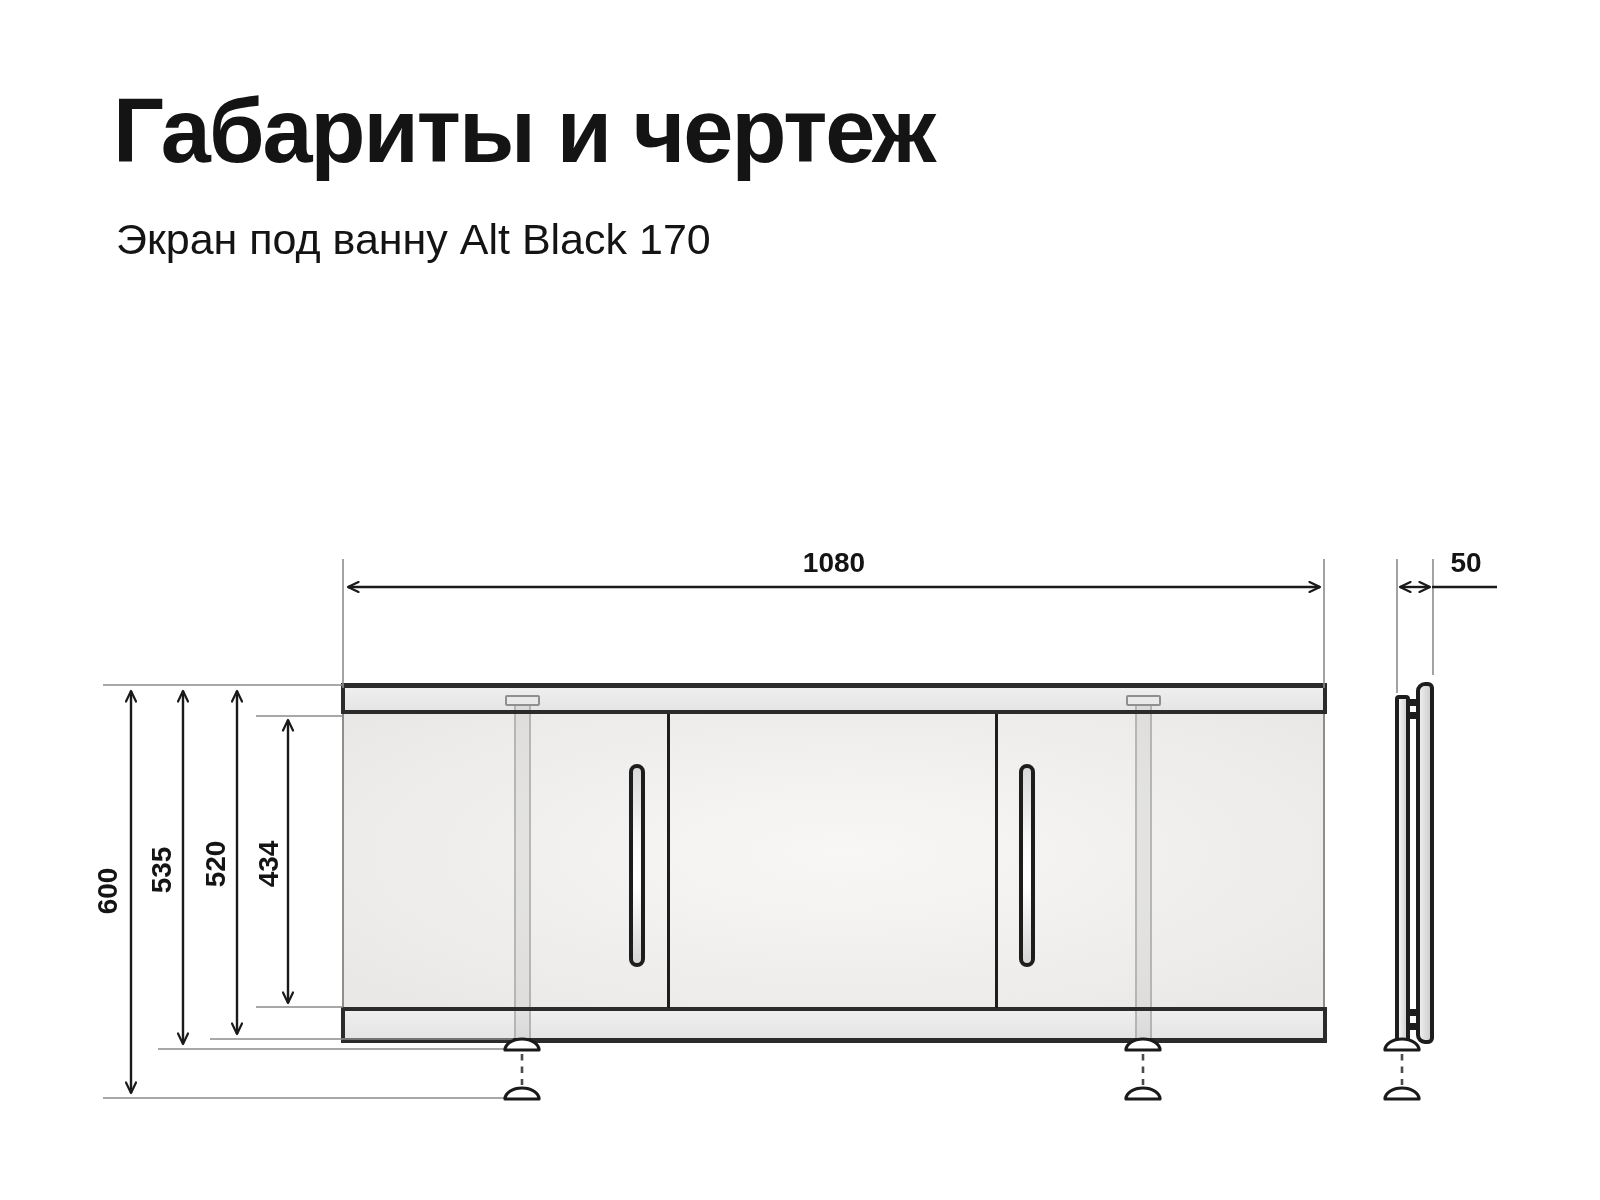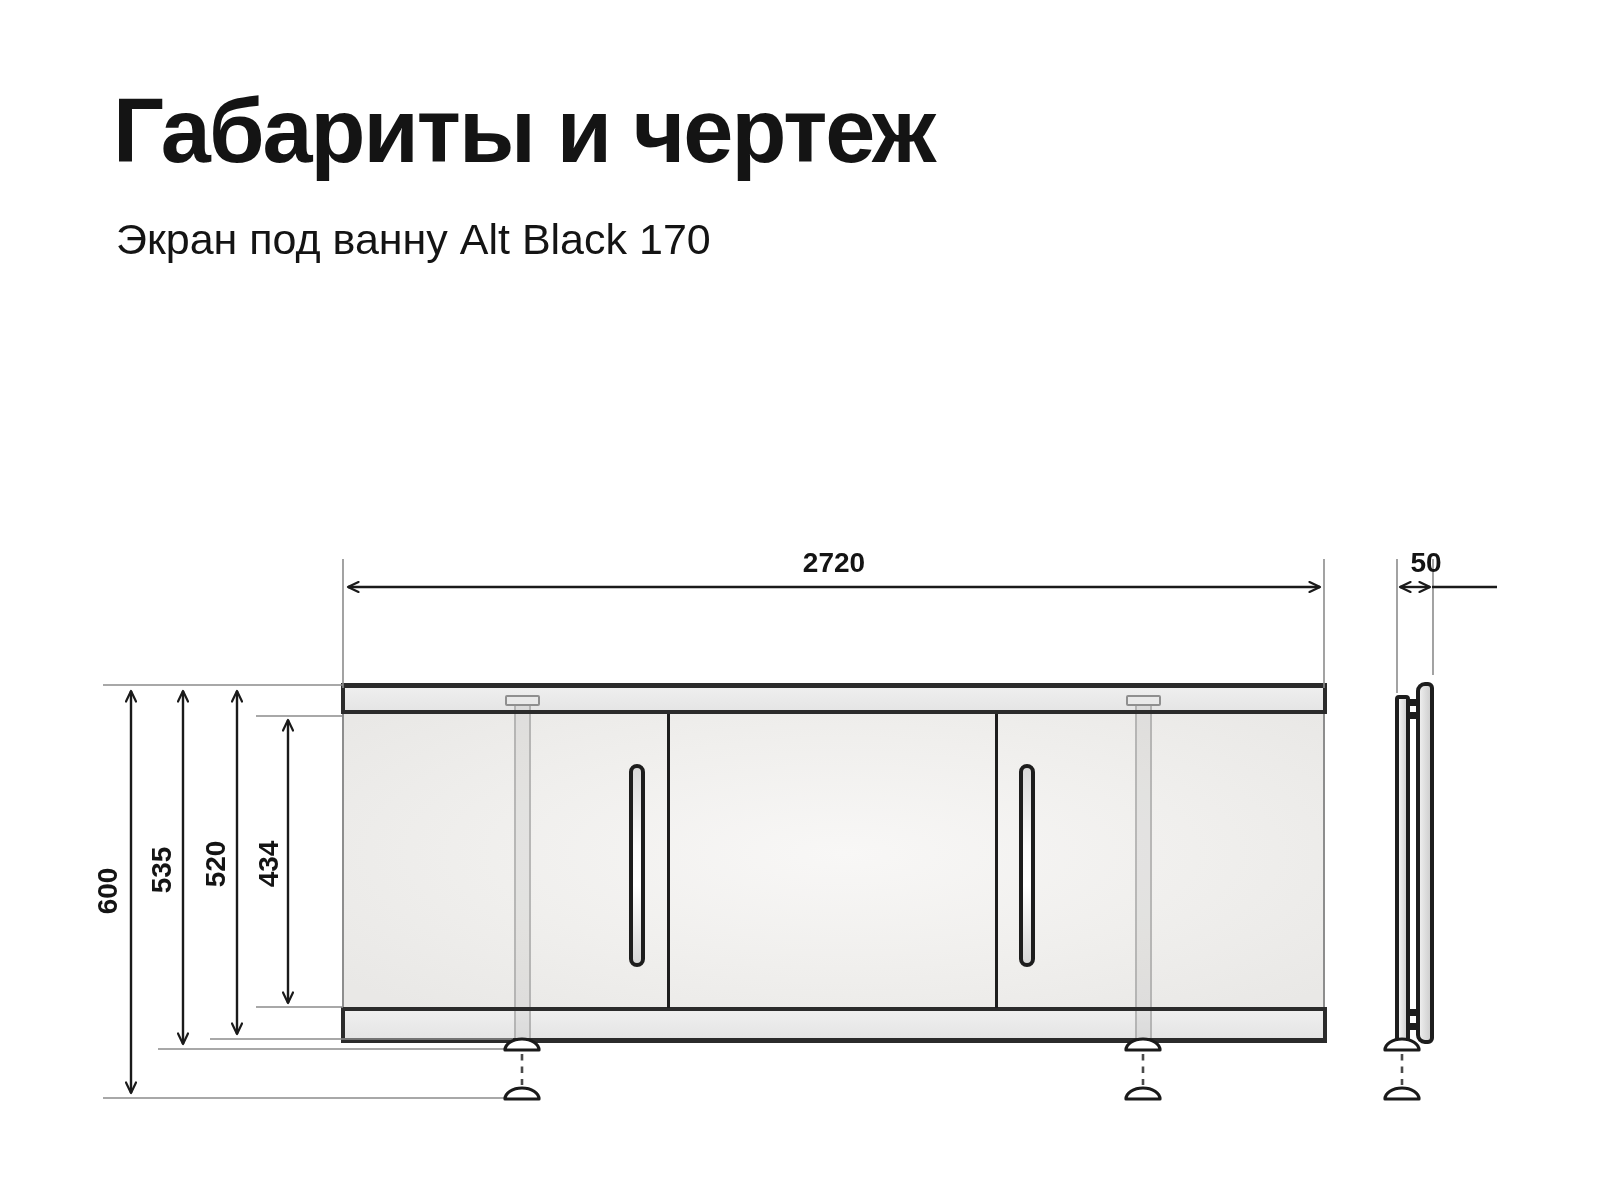--- a/index.html
+++ b/index.html
@@ -116,20 +116,20 @@
     <path class="s" d="M522 1012 V1043 M1143 1012 V1043 M1402 1012 V1043"></path>
 
     <path class="f" d="M505 1008 a17 11 0 0 1 34 0 Z"></path>
     <path class="f" d="M505 1057 a17 11 0 0 1 34 0 Z"></path>
     <path class="f" d="M1126 1008 a17 11 0 0 1 34 0 Z"></path>
     <path class="f" d="M1126 1057 a17 11 0 0 1 34 0 Z"></path>
     <path class="f" d="M1385 1008 a17 11 0 0 1 34 0 Z"></path>
     <path class="f" d="M1385 1057 a17 11 0 0 1 34 0 Z"></path>
   </svg>
 
-  <div class="lbl" style="left:834px;top:521px;">2720</div>
-  <div class="lbl" style="left:1426px;top:521px;">50</div>
+  <div class="lbl" style="left:834px;top:521px;">1080</div>
+  <div class="lbl" style="left:1466px;top:521px;">50</div>
   <div class="lbl vert" style="left:108px;top:849px;">600</div>
   <div class="lbl vert" style="left:162px;top:828px;">535</div>
   <div class="lbl vert" style="left:216px;top:822px;">520</div>
   <div class="lbl vert" style="left:269px;top:822px;">434</div>
 
 </div>
 
 </body></html>

